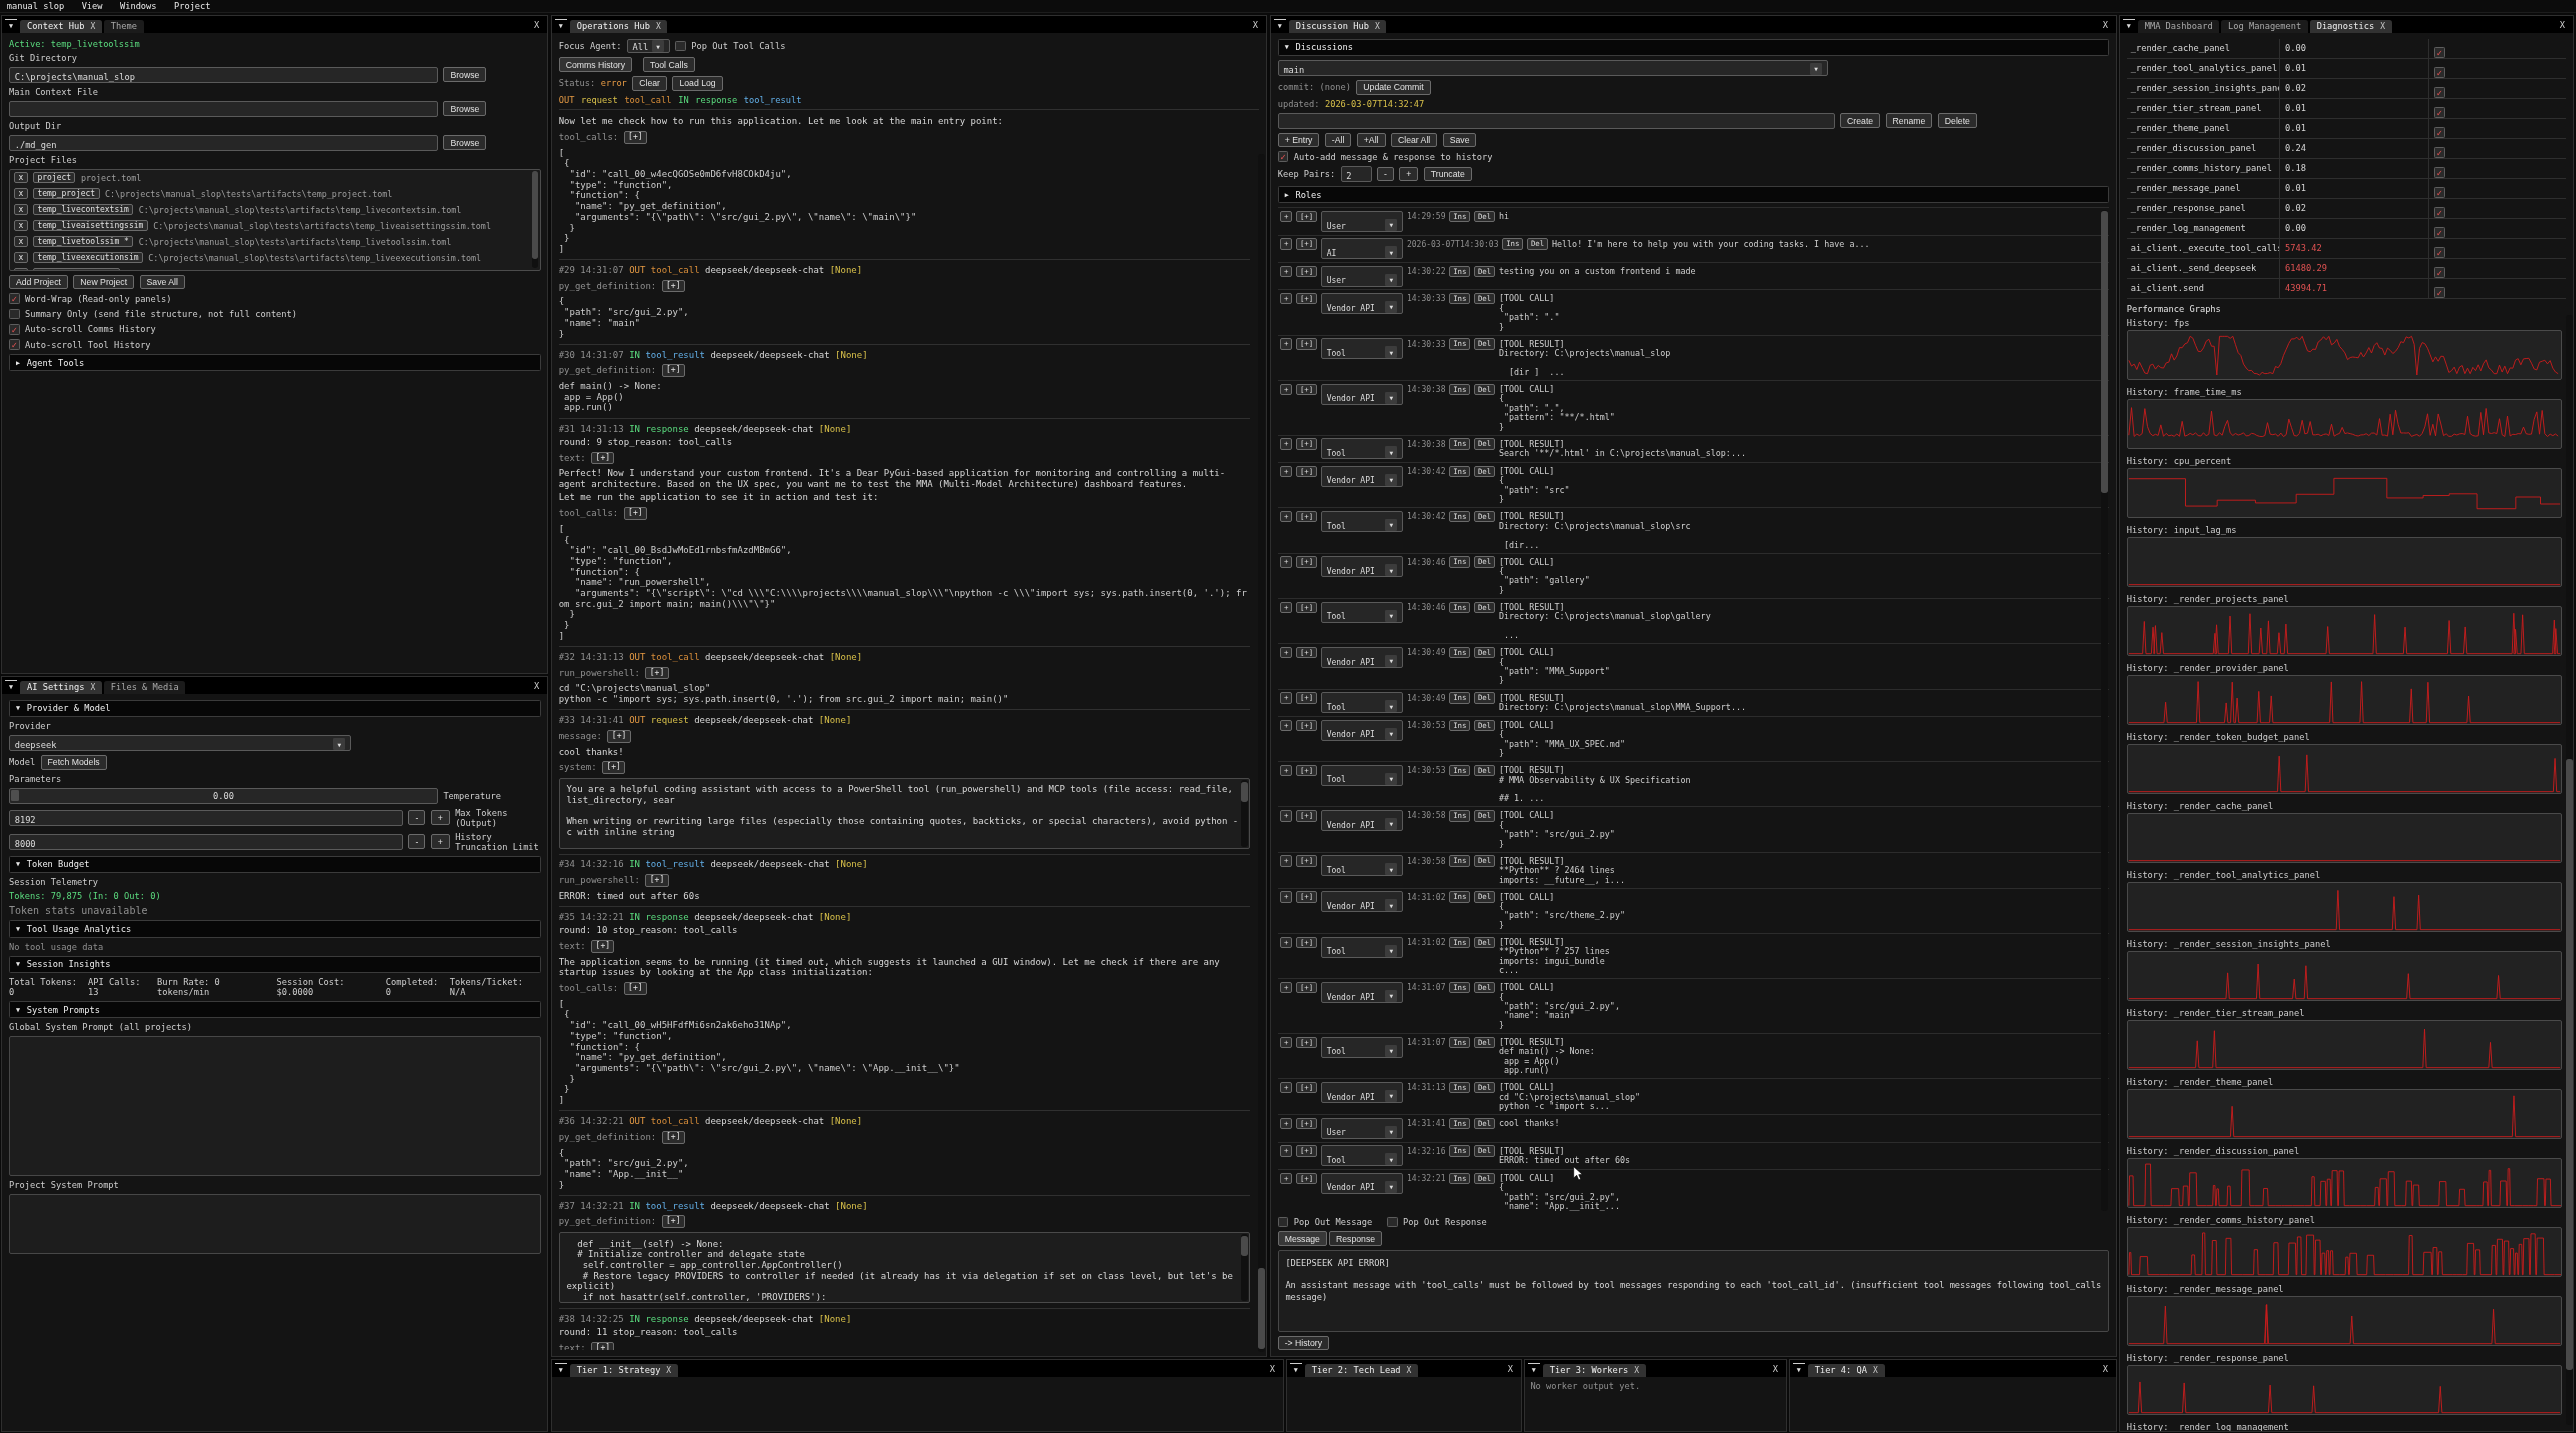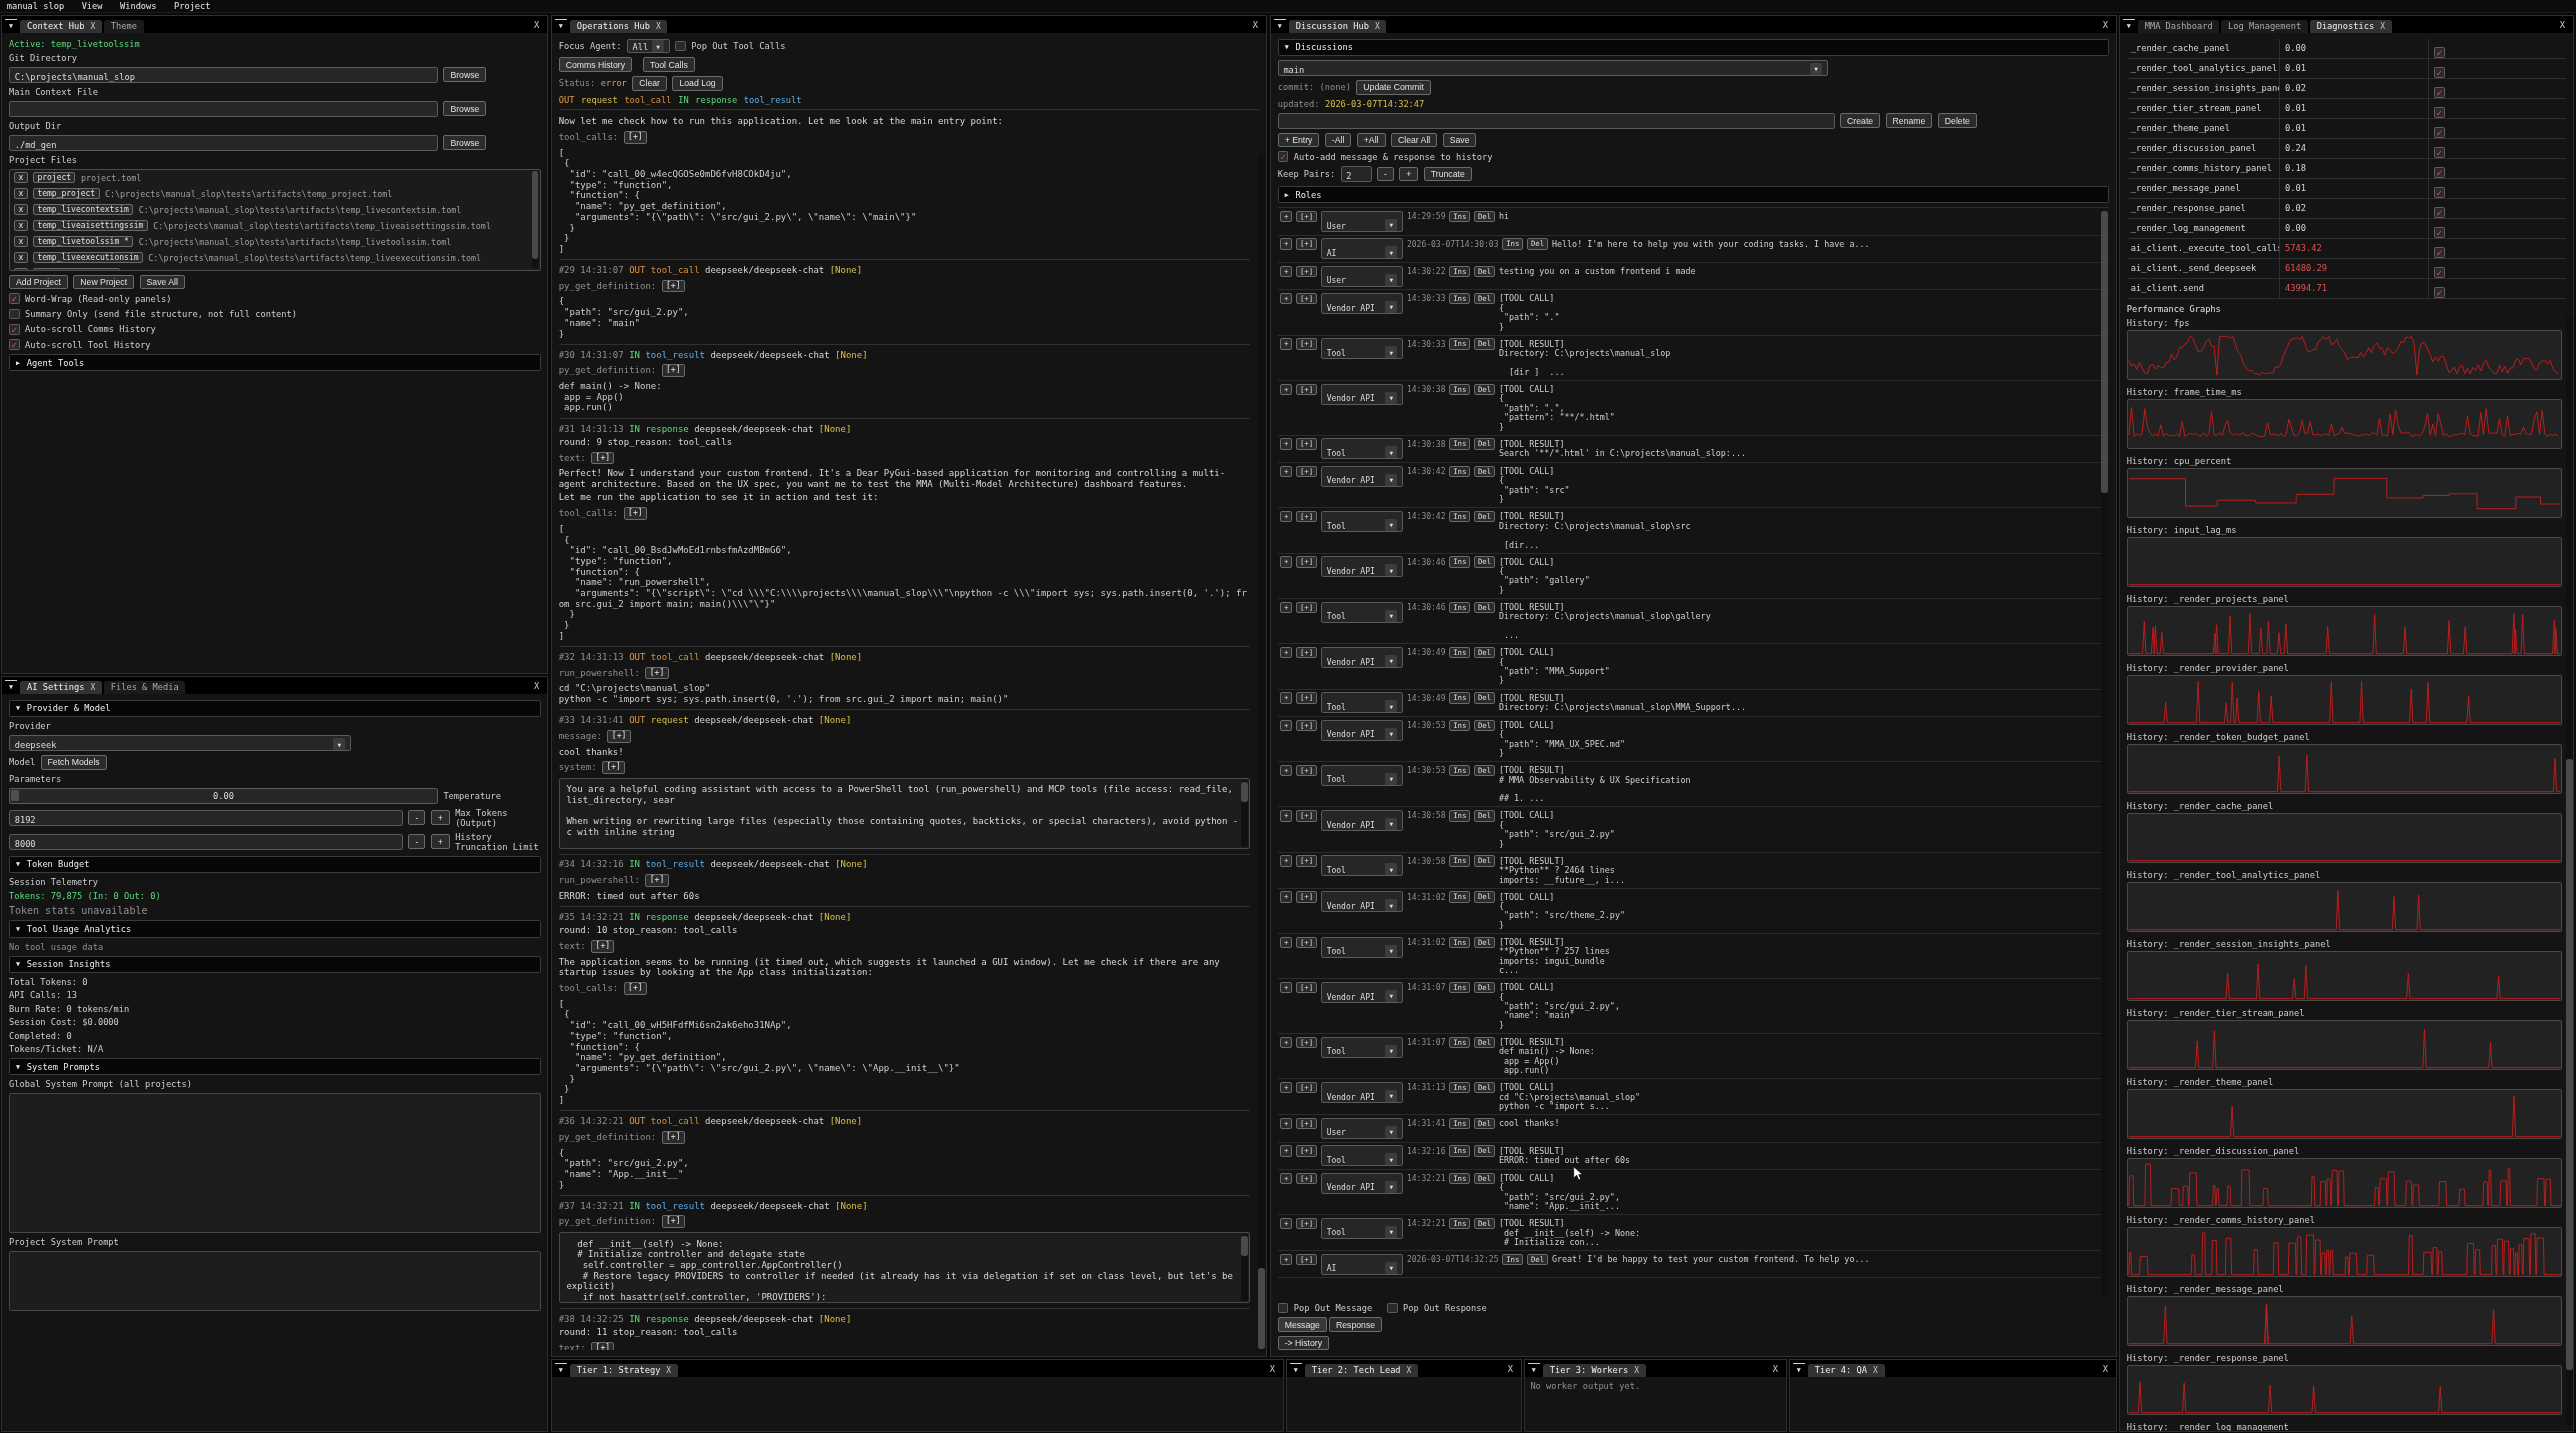--- a/index.html
+++ b/index.html
@@ -245,21 +245,21 @@
       <div class="dim" style="font-size:10px">Token stats unavailable</div>
       <div class="chead">
           <span class="ar">▼</span>
           <span>Tool Usage Analytics</span>
         </div>
       <div class="dim" style="font-size:8.7px">No tool usage data</div>
       <div class="chead">
           <span class="ar">▼</span>
           <span>Session Insights</span>
         </div>
-      <div style="display:flex;flex-direction:column;gap:3.4px">
+      <div style="display:flex;flex-direction:row;gap:3.4px">
 
       <div class="lbl">Total Tokens: 0</div>
           <div class="lbl">API Calls: 13</div>
           <div class="lbl">Burn Rate: 0 tokens/min</div>
           <div class="lbl">Session Cost: $0.0000</div>
           <div class="lbl">Completed: 0</div>
           <div class="lbl">Tokens/Ticket: N/A</div>
         </div>
       <div class="chead">
           <span class="ar">▼</span>
@@ -919,20 +919,25 @@
       <div class="row">
         <span class="cb">✓</span>
         <span class="lbl">Pop Out Message</span>
         <span class="cb" style="margin-left:9.4px">✓</span>
         <span class="lbl">Pop Out Response</span>
       </div>
       <div class="row" style="gap:2px">
         <button class="btn" style="background:#383838">Message</button>
         <button class="btn">Response</button>
       </div>
+      <div class="ta" style="height:82px;padding:6.7px;font-size:8.7px;line-height:11.4px">
+          <pre>[DEEPSEEK API ERROR]
+
+An assistant message with 'tool_calls' must be followed by tool messages responding to each 'tool_call_id'. (insufficient tool messages following tool_calls message)</pre>
+        </div>
       <div class="row">
           <button class="btn">-&gt; History</button>
         </div>
     </div>
     <svg style="position:absolute;left:302px;top:1150px;width:11.4px;height:16px" viewBox="0 0 17 24">
         <path d="M1 1 L1 18 L5.5 14 L8.5 21 L11.5 19.6 L8.6 13 L14 12.6 Z" fill="#fff" stroke="#000" stroke-width="1"></path>
       </svg>
   </div>
 
   <div class="win" style="left:2119px;top:14.8px;width:455px;height:1417px">

